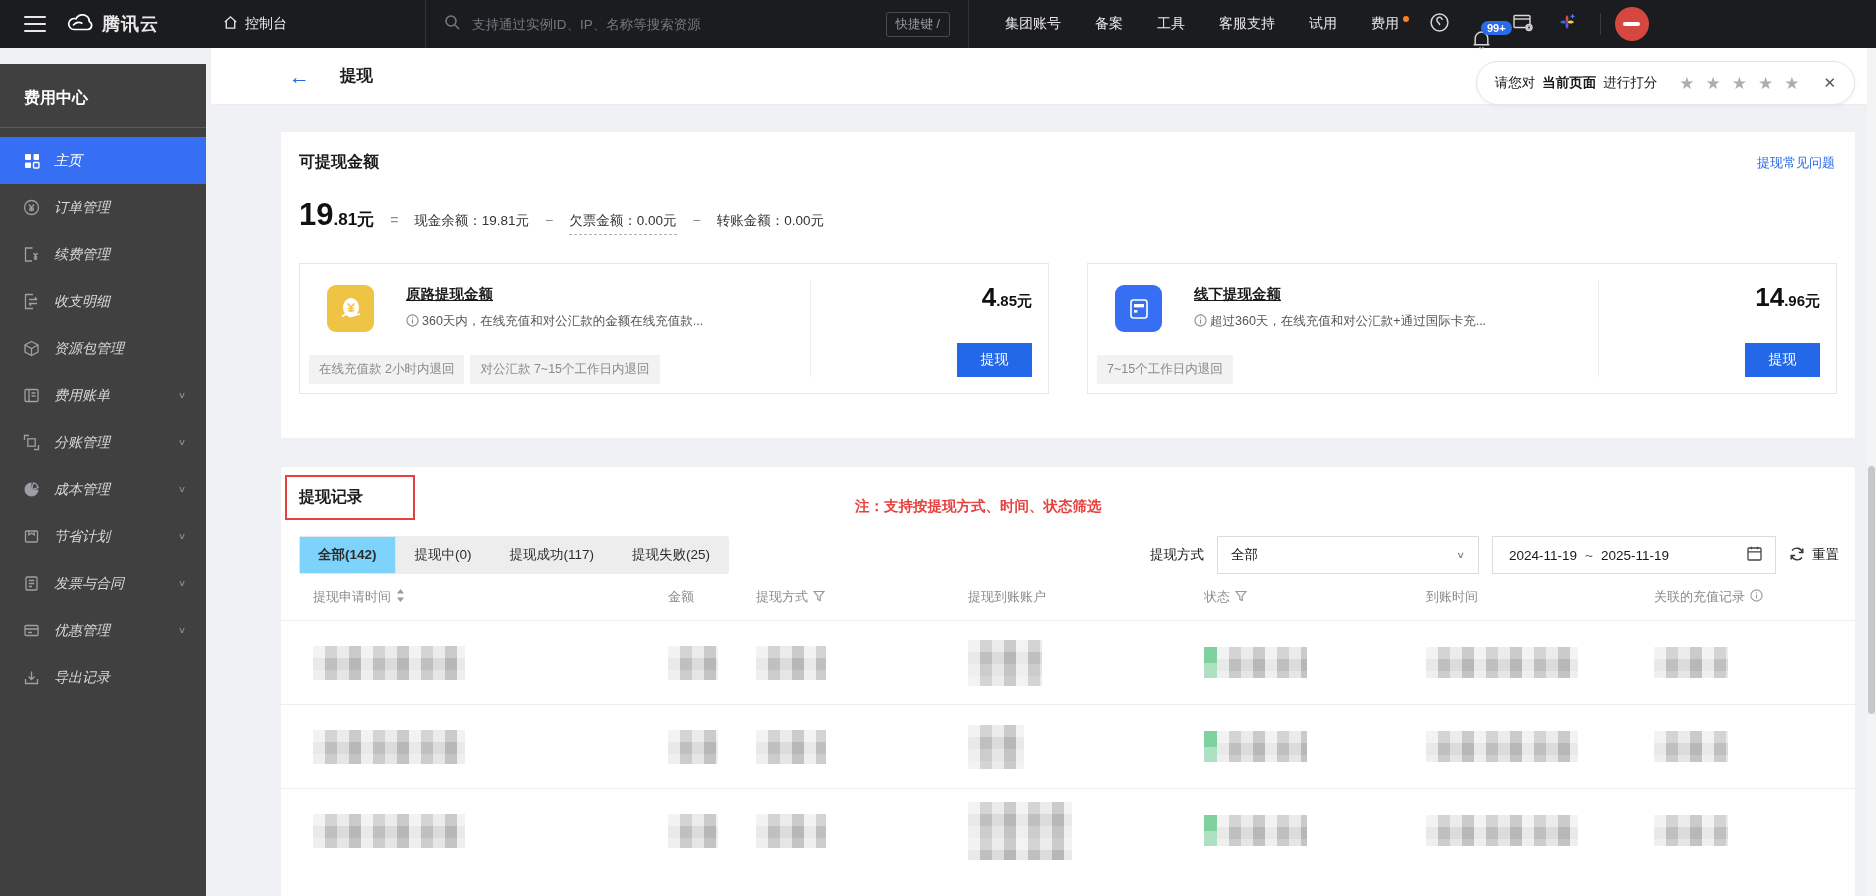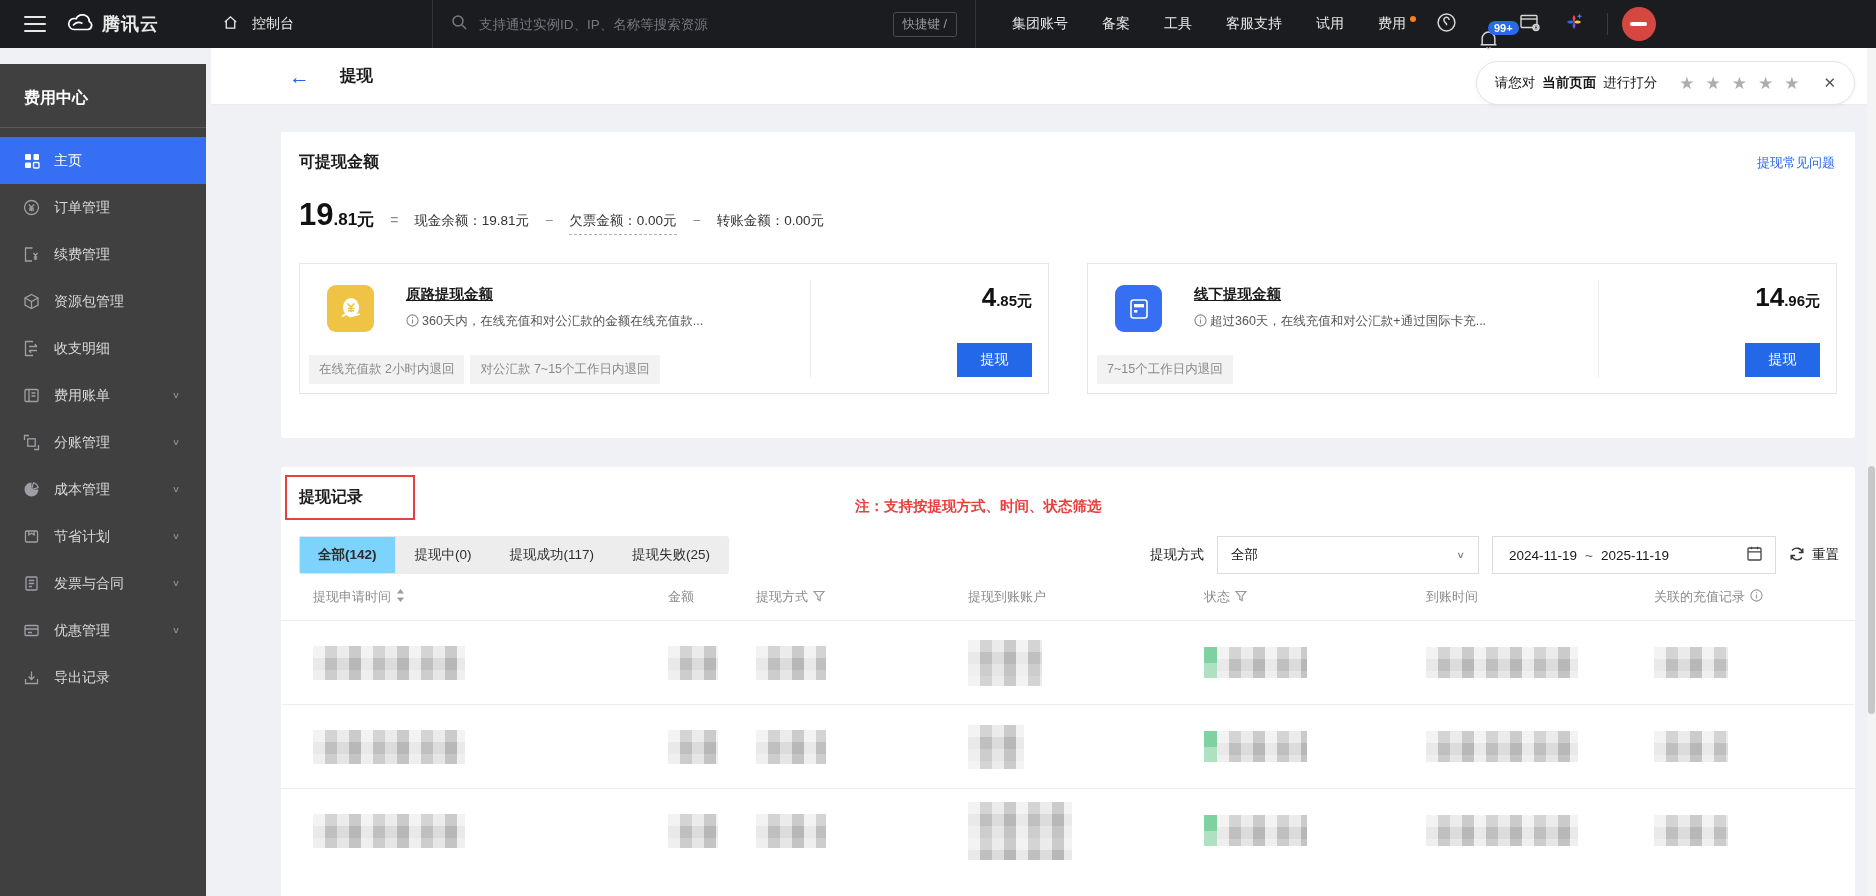--- a/index.html
+++ b/index.html
@@ -4,42 +4,42 @@
 <style>
   * { margin:0; padding:0; box-sizing:border-box; }
   html,body { width:1876px; height:896px; overflow:hidden;
     font-family:"Liberation Sans","DejaVu Sans",sans-serif; background:#eff1f4; color:#181818; }
 
   
   .topbar { height:48px; background:#1b1c1f; display:flex; align-items:center; color:#e8e8e8; position:relative; z-index:5;}
   .hamburger { width:22px; margin:0 20px 0 24px; cursor:pointer; }
   .hamburger div { height:2px; background:#e8e8e8; margin:5px 0; border-radius:1px;}
   .brand { display:flex; align-items:center; gap:9px; font-size:18px; font-weight:700; letter-spacing:1px;}
-  .console { display:flex; align-items:center; gap:14px; font-size:14px; margin-left:64px; }
+  .console { display:flex; align-items:center; gap:7px; font-size:14px; margin-left:64px; }
   .search { width:544px; height:48px; margin-left:138px; border-left:1px solid #33343a; border-right:1px solid #33343a;
     display:flex; align-items:center; padding:0 18px; color:#7b7c82;}
   .search input { background:transparent; border:0; outline:0; color:#9a9ba1; font-size:13.5px; flex:1; margin-left:12px;}
   .search input::placeholder { color:#77787e; }
   .kbd { border:1px solid #4a4b51; border-radius:3px; padding:3px 9px; font-size:12.5px; color:#9a9ba1; white-space:nowrap;}
   .topnav { display:flex; gap:34px; margin:0 30px 0 36px; font-size:14px; }
   .topnav span { cursor:pointer; white-space:nowrap; position:relative;}
   .dot-orange { position:absolute; right:-10px; top:1px; width:6px; height:6px; border-radius:50%; background:#ff7f1f;}
   .topicons { display:flex; align-items:center; gap:22px; }
   .bellwrap { position:relative;margin-top:36px; }
   .badge99 { position:absolute; top:-9px; left:9px; background:#2a6ae9; color:#fff; font-size:11px; font-weight:700;
     border-radius:9px; padding:1px 6px; }
   .tb-divider { width:1px; height:22px; background:#3a3b41; }
   .avatar { width:34px; height:34px; border-radius:50%; background:#d5473f; margin:0 8px 0 0; position:relative;}
   .avatar::after { content:""; position:absolute; left:8px; top:15px; width:17px; height:4px; border-radius:2px; background:#fff;}
 
   
   .sidebar { position:absolute; left:0; top:64px; bottom:0; width:206px; background:#404040; color:#d9d9d9; }
   .sb-title { font-size:16px; font-weight:700; color:#fff; padding:24px 0 18px 24px; border-bottom:1px solid rgba(255,255,255,.14); }
   .sb-list { padding-top:9px; }
-  .sb-item { height:47px; display:flex; align-items:center; padding:0 26px 0 23px; font-size:14px; cursor:pointer; position:relative;}
+  .sb-item { height:47px; display:flex; align-items:center; padding:0 20px 0 23px; font-size:14px; cursor:pointer; position:relative;font-style:italic;}
   .sb-item .ic { width:17px; height:17px; margin-right:14px; flex:0 0 auto; display:flex; align-items:center; justify-content:center;}
   .sb-item.active { background:#366ef4; color:#fff; }
   .sb-chev { margin-left:auto; color:#8e8f96; font-size:11px; transform:scaleY(.8);}
   .ic svg { display:block; }
 
   
   .main { position:absolute; left:211px; top:48px; right:0; bottom:0; }
   .page-header { height:57px; background:#fff; display:flex; align-items:center; padding-left:78px; border-bottom:1px solid #ececec;}
   .back { color:#2468e8; font-size:21px; cursor:pointer; line-height:1;}
   .page-title { font-size:16.5px; font-weight:700; margin-left:30px; color:#1b1b1b;}
@@ -228,34 +228,34 @@
         <svg width="17" height="17" viewBox="0 0 17 17" fill="none" stroke="#9e9ea6" stroke-width="1.3">
           <path d="M9.5 2 H2.5 V15 H9"></path>
             <path d="M10.5 7 L12.5 9.5 L14.5 7 M12.5 9.5 V14 M10.8 11 H14.2 M10.8 12.8 H14.2"></path>
         </svg>
       </span>
       <span>续费管理</span>
     </div>
     <div class="sb-item">
       <span class="ic">
         <svg width="17" height="17" viewBox="0 0 17 17" fill="none" stroke="#9e9ea6" stroke-width="1.3">
+          <path d="M10 1.5 H2.5 V15.5 H10"></path>
+            <path d="M6 6.5 H14 M11.8 4.3 L14 6.5 M6 10.5 H14 M8.2 12.7 L6 10.5"></path>
+        </svg>
+      </span>
+      <span>收支明细</span>
+    </div>
+    <div class="sb-item">
+      <span class="ic">
+        <svg width="17" height="17" viewBox="0 0 17 17" fill="none" stroke="#9e9ea6" stroke-width="1.3">
           <path d="M8.5 1.5 L15 5 V12 L8.5 15.5 L2 12 V5 Z"></path>
             <path d="M2 5 L8.5 8.5 L15 5 M8.5 8.5 V15.5"></path>
         </svg>
       </span>
       <span>资源包管理</span>
-    </div>
-    <div class="sb-item">
-      <span class="ic">
-        <svg width="17" height="17" viewBox="0 0 17 17" fill="none" stroke="#9e9ea6" stroke-width="1.3">
-          <path d="M10 1.5 H2.5 V15.5 H10"></path>
-            <path d="M6 6.5 H14 M11.8 4.3 L14 6.5 M6 10.5 H14 M8.2 12.7 L6 10.5"></path>
-        </svg>
-      </span>
-      <span>收支明细</span>
     </div>
     <div class="sb-item">
       <span class="ic">
         <svg width="17" height="17" viewBox="0 0 17 17" fill="none" stroke="#9e9ea6" stroke-width="1.3">
           <rect x="2" y="2.5" width="13" height="12" rx="1"></rect>
             <path d="M6 2.5 V14.5 M8.5 6 H12.5 M8.5 9 H12.5"></path>
         </svg>
       </span>
       <span>费用账单</span>
       <span class="sb-chev">∨</span>

